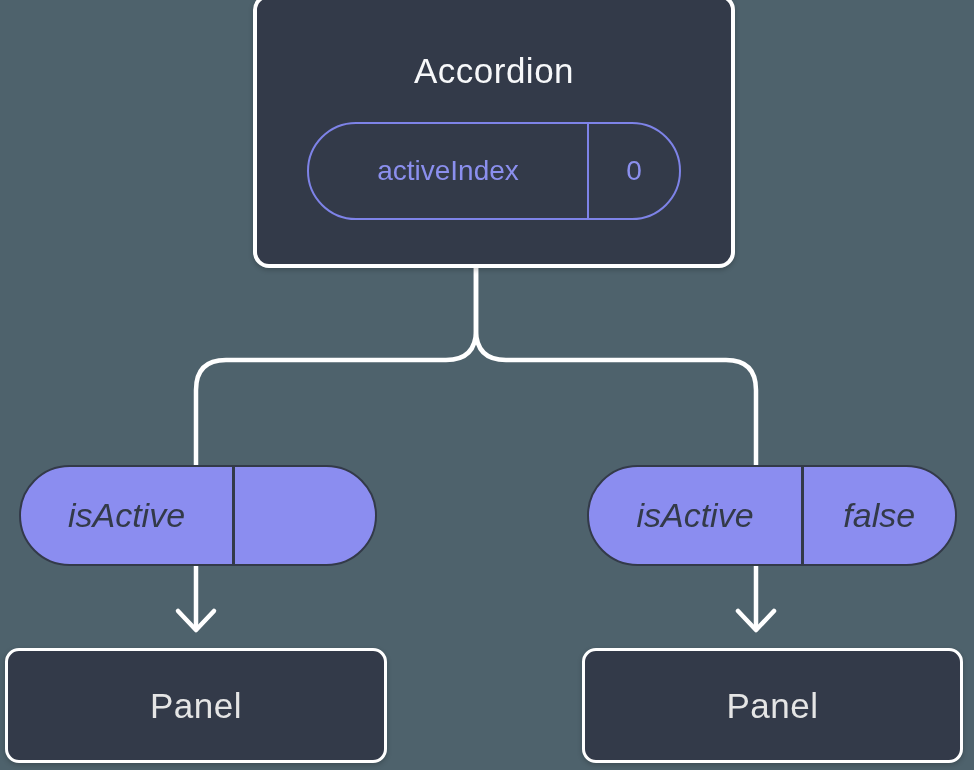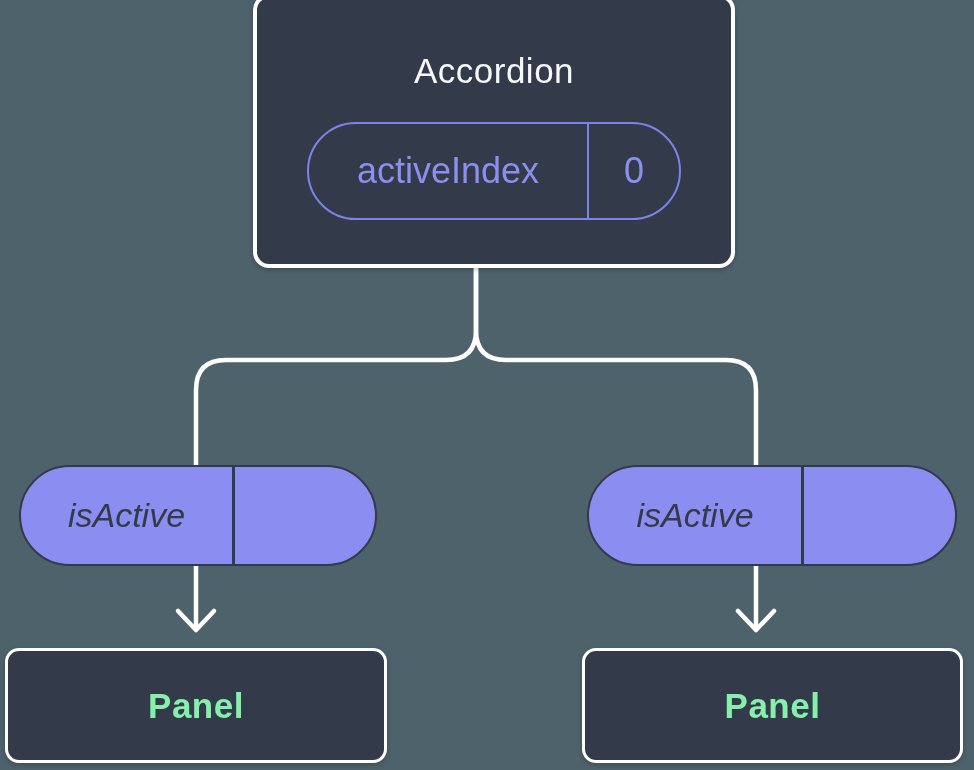--- a/index.html
+++ b/index.html
@@ -53,21 +53,21 @@
   
   .state-pill {
     box-sizing: border-box;
     width: 374px;
     height: 98px;
     border: 2px solid #7e83e8;
     border-radius: 49px;
     display: flex;
     align-items: stretch;
     color: #8b8fee;
-    font-size: 36px;
+    font-size: 28px;
     overflow: hidden;
   }
   .state-pill .cell-name {
     width: 278px;
     display: flex;
     align-items: center;
     justify-content: center;
   }
   .state-pill .divider {
     width: 2px;
@@ -133,23 +133,23 @@
     border-radius: 14px;
     box-shadow: 0 2px 5px rgba(0,0,0,0.22);
     display: flex;
     align-items: center;
     justify-content: center;
     z-index: 2;
   }
   .panel-node.left  { left: 5px;   top: 648px; }
   .panel-node.right { left: 582px; top: 648px; width: 381px; }
   .panel-title {
-    color: #86efac;
+    color: #e5e5e5;
     font-size: 35px;
-    font-weight: 700;
+    font-weight: 400;
     letter-spacing: 0.5px;
   }
 </style>
 </head>
 <body>
 
 <div class="stage">
 
   <svg class="connectors" viewBox="0 0 974 770" xmlns="http://www.w3.org/2000/svg">
     <g stroke="#ffffff" stroke-width="4.5" fill="none" stroke-linecap="round" stroke-linejoin="round">
@@ -170,20 +170,21 @@
   </div>
 
   <div class="prop-pill left">
     <div class="cell-name">isActive</div>
     <div class="divider"></div>
   </div>
 
   <div class="prop-pill right">
     <div class="cell-name">isActive</div>
     <div class="divider"></div>
+    <div class="cell-value">false</div>
   </div>
 
   <div class="panel-node left">
     <div class="panel-title">Panel</div>
   </div>
 
   <div class="panel-node right">
     <div class="panel-title">Panel</div>
   </div>
 

